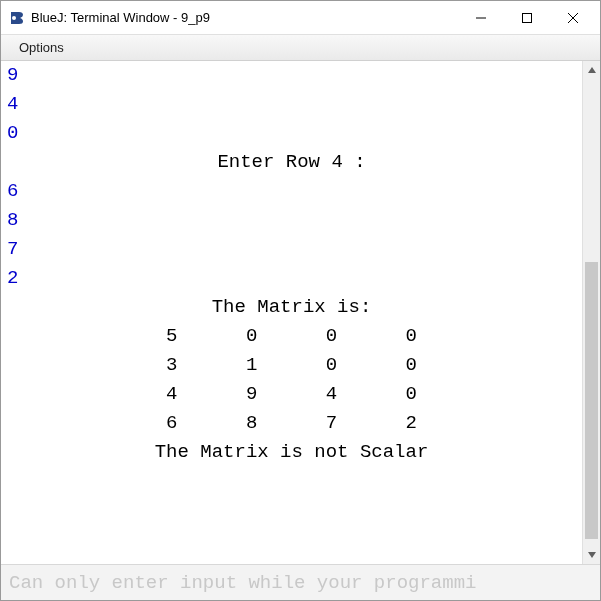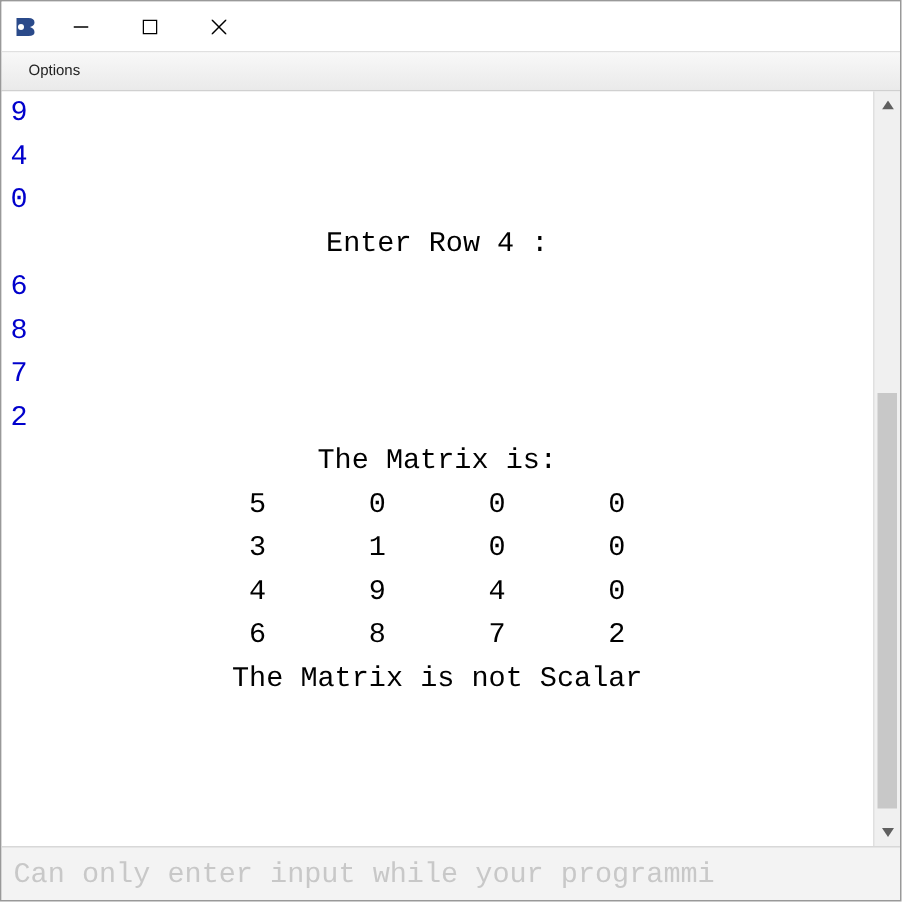--- a/index.html
+++ b/index.html
@@ -56,21 +56,21 @@
     .menubar {
       height: 26px;
       background: linear-gradient(to bottom, #f8f8f8, #eaeaea);
       border-bottom: 1px solid #d0d0d0;
       display: flex;
       align-items: center;
       padding: 0 10px;
     }
     .menubar-item {
       padding: 3px 8px;
-      font-size: 10px;
+      font-size: 13px;
       color: #222;
       cursor: pointer;
     }
     .terminal-wrap {
       position: relative;
       height: calc(100% - 34px - 26px - 36px);
       display: flex;
     }
     .terminal {
       flex: 1;
@@ -140,20 +140,21 @@
 </head>
 <body>
 
 <div class="titlebar">
   <span class="titlebar-icon">
     <svg viewBox="0 0 16 16" width="16" height="16">
       <path d="M2 2 L10 2 Q14 2 14 5 Q14 7 11 8 Q14 9 14 11.5 Q14 14 10 14 L2 14 Z" fill="#2a4a8a"></path>
       <circle cx="5" cy="8" r="2" fill="#fff"></circle>
     </svg>
   </span>
+  <span class="titlebar-title">BlueJ: Terminal Window - 9_p9</span>
   <div class="window-controls">
     <button class="window-btn">
       <svg width="10" height="10" viewBox="0 0 10 10">
           <line x1="0" y1="5" x2="10" y2="5" stroke="#000" stroke-width="1"></line>
         </svg>
     </button>
     <button class="window-btn">
       <svg width="10" height="10" viewBox="0 0 10 10">
           <rect x="0.5" y="0.5" width="9" height="9" fill="none" stroke="#000" stroke-width="1"></rect>
         </svg>

